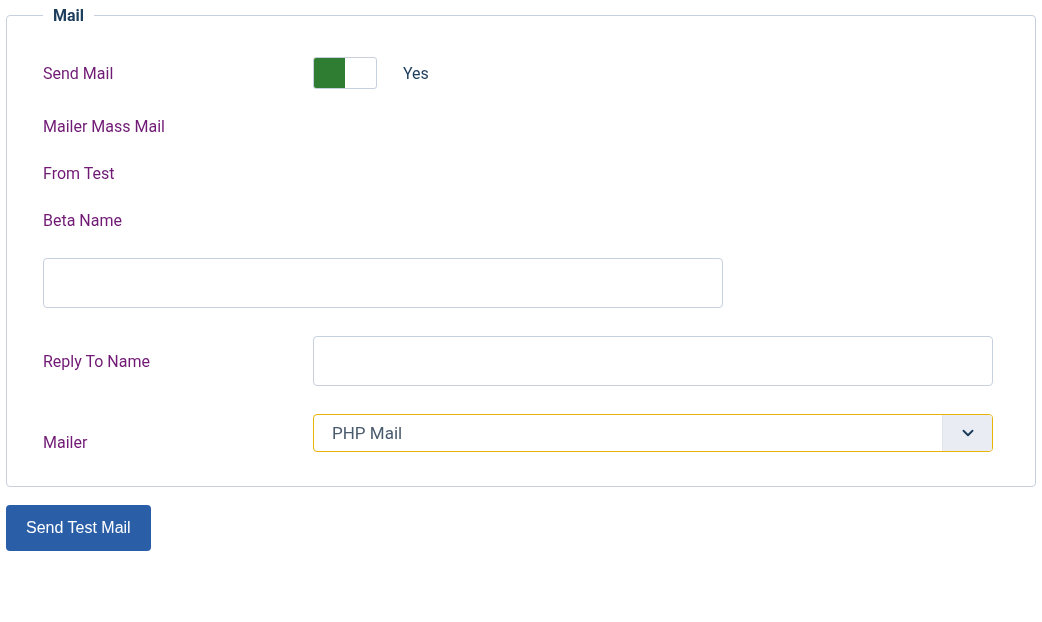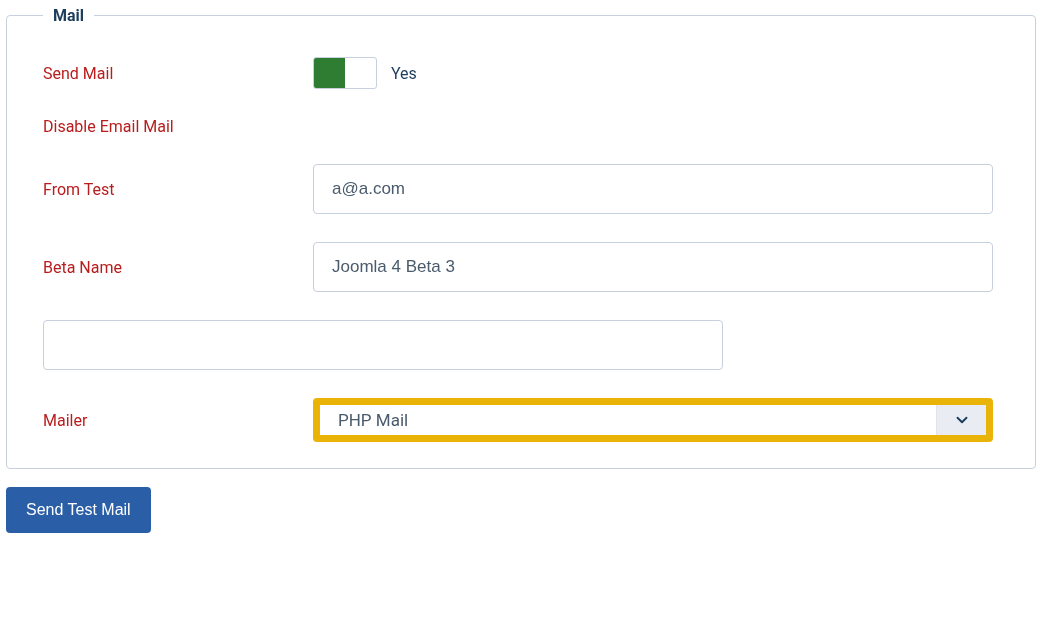--- a/index.html
+++ b/index.html
@@ -25,21 +25,21 @@
     font-size: 16px;
   }
   .form-row {
     display: flex;
     align-items: center;
     margin-bottom: 28px;
   }
   .form-row:last-child { margin-bottom: 0; }
   .form-label {
     flex: 0 0 270px;
-    color: #b91c1c;
+    color: #701a75;
     font-size: 16px;
   }
   .form-control-wrap {
     flex: 1 1 auto;
     display: flex;
     align-items: center;
     max-width: 680px;
   }
   .toggle {
     width: 64px;
@@ -63,39 +63,39 @@
     background: #fff;
   }
   .toggle.off .spacer {
     width: 50%;
     height: 100%;
   }
   .toggle.off .knob {
     background: #c8ccd0;
   }
   .toggle-label {
-    margin-left: 14px;
+    margin-left: 26px;
     color: #1c3d5c;
     font-size: 16px;
   }
   input.text-input {
     width: 100%;
     height: 50px;
     padding: 10px 18px;
     border: 1px solid #c7d0de;
     border-radius: 4px;
     font-size: 17px;
     color: #4a5b6d;
     background: #fff;
     outline: none;
   }
   .select-wrap {
     width: 100%;
-    height: 44px;
-    border: 7px solid #eab308;
+    height: 38px;
+    border: 1px solid #eab308;
     border-radius: 4px;
     display: flex;
     align-items: stretch;
     overflow: hidden;
     background: #fff;
   }
   .select-value {
     flex: 1 1 auto;
     padding: 10px 18px;
     display: flex;
@@ -138,45 +138,45 @@
     <div class="form-label">Send Mail</div>
     <div class="form-control-wrap">
       <div class="toggle on">
         <div class="knob"></div>
       </div>
       <span class="toggle-label">Yes</span>
     </div>
   </div>
 
   <div class="form-row">
-    <div class="form-label">Disable Email Mail</div>
+    <div class="form-label">Mailer Mass Mail</div>
   </div>
 
   <div class="form-row">
     <div class="form-label">From Test</div>
-    <div class="form-control-wrap">
-      <input type="text" class="text-input" value="a@a.com" style="">
-    </div>
   </div>
 
   <div class="form-row">
     <div class="form-label">Beta Name</div>
-    <div class="form-control-wrap">
-      <input type="text" class="text-input" value="Joomla 4 Beta 3" style="">
-    </div>
   </div>
 
   <div class="form-row">
     <div class="form-control-wrap">
       <input type="text" class="text-input" value="" style="">
     </div>
   </div>
 
+  <div class="form-row">
+    <div class="form-label">Reply To Name</div>
+    <div class="form-control-wrap">
+      <input type="text" class="text-input" value="" style="">
+    </div>
+  </div>
 
-  <div class="form-row" style="margin-bottom:0;">
+  <div class="form-row" style="margin-bottom:8px;align-items:flex-end;">
     <div class="form-label">Mailer</div>
     <div class="form-control-wrap">
       <div class="select-wrap">
         <div class="select-value">PHP Mail</div>
         <div class="select-caret">
           <svg width="18" height="18" viewBox="0 0 24 24" fill="none" stroke="#1c3d5c" stroke-width="2.5" stroke-linecap="round" stroke-linejoin="round">
               <polyline points="6 9 12 15 18 9"></polyline>
             </svg>
         </div>
       </div>

